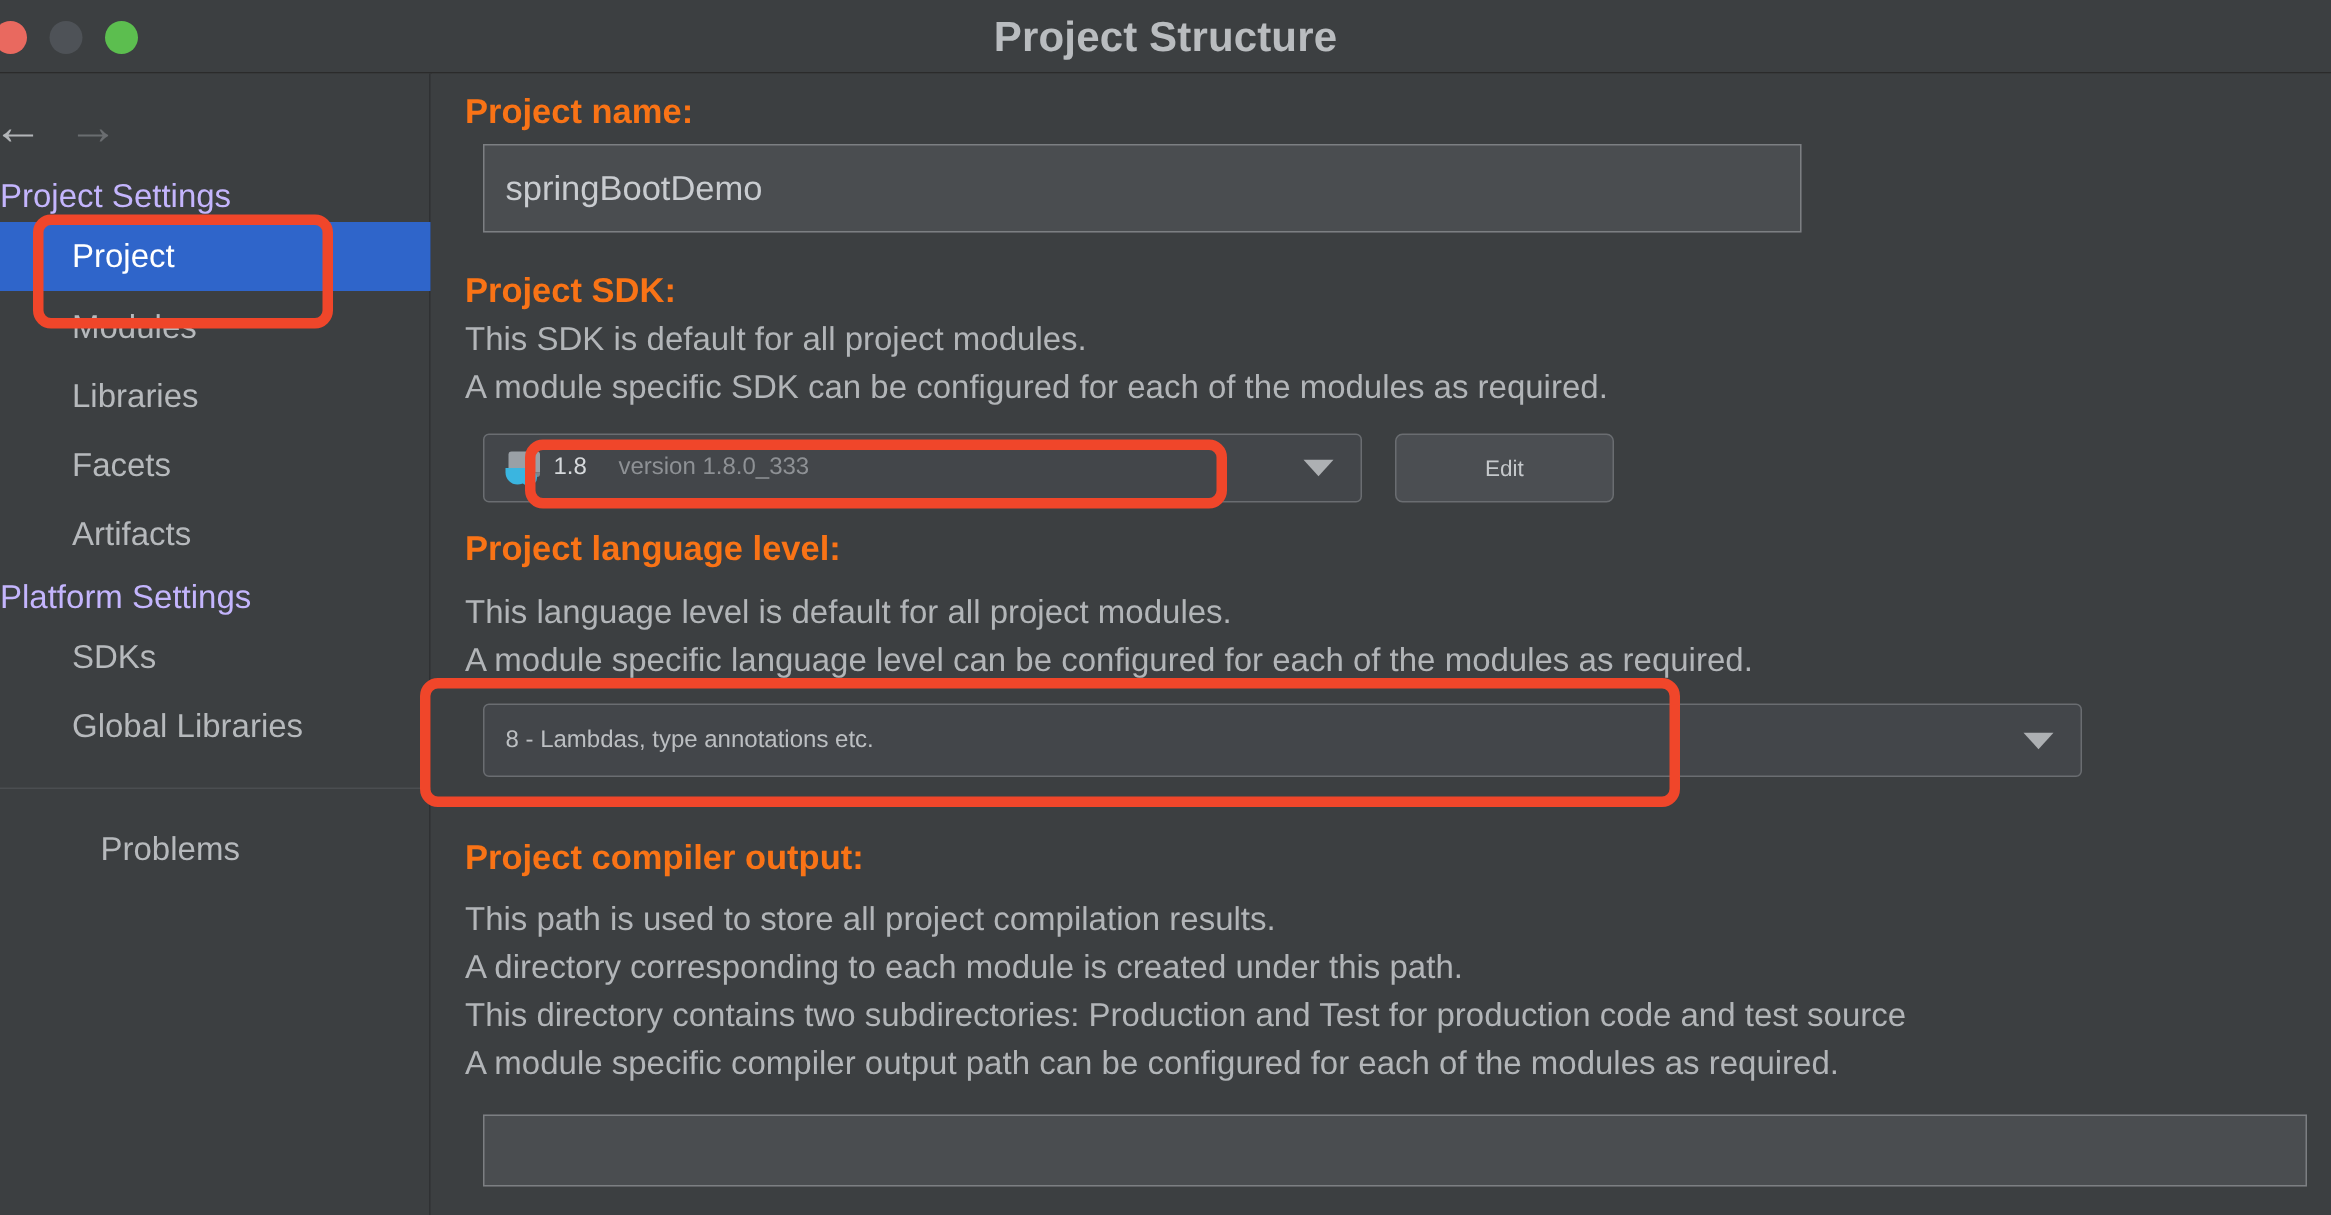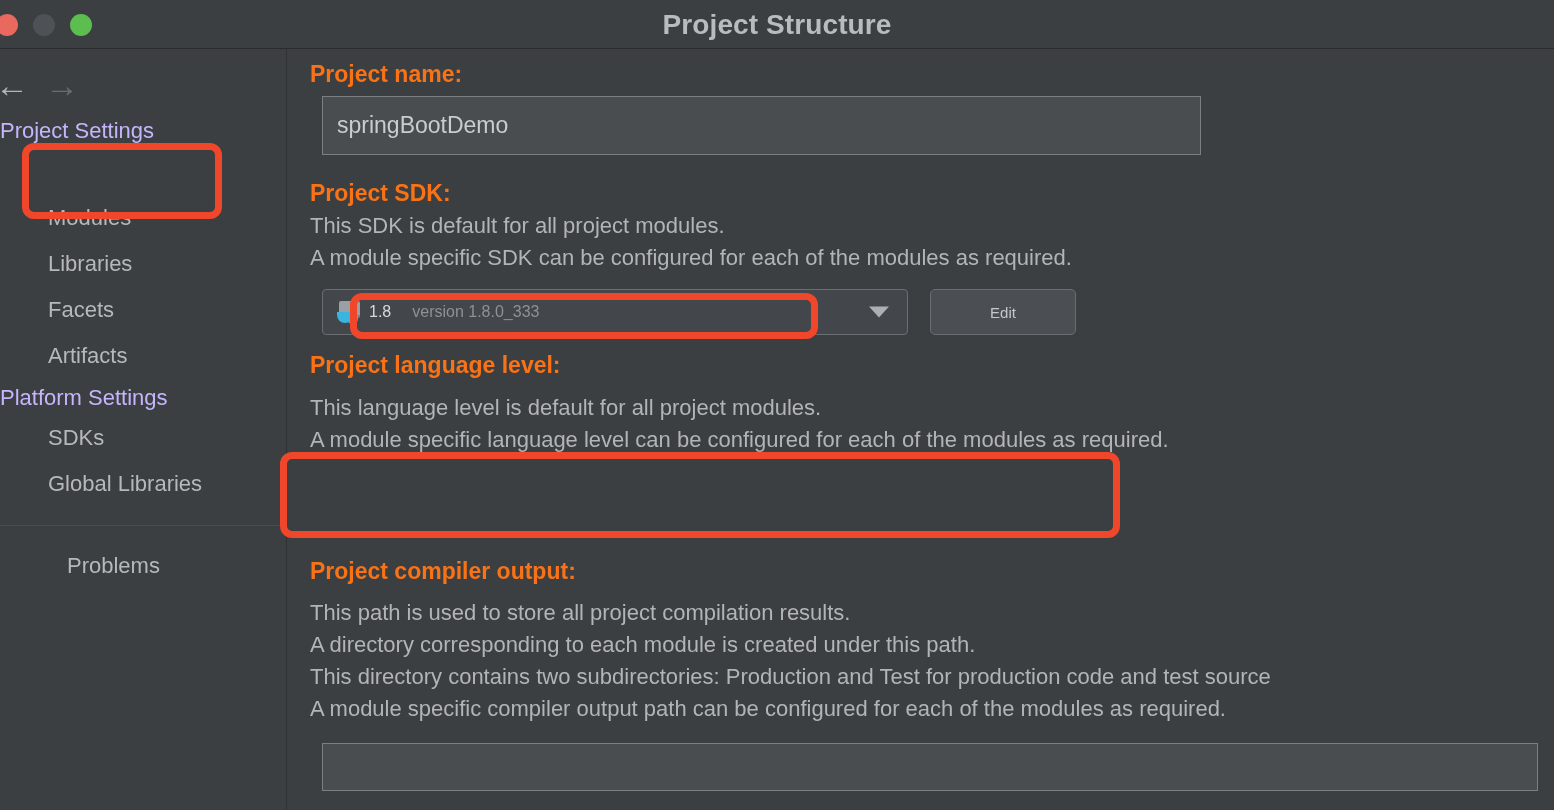--- a/index.html
+++ b/index.html
@@ -246,20 +246,23 @@
 
   <div id="sidebar">
 
     <div id="nav-arrows">
       <div class="nav-arrow back">←</div>
       <div class="nav-arrow forward">→</div>
     </div>
 
     <div class="nav-group-header" style="top:69px;">Project Settings</div>
 
+    <div class="nav-item selected" style="top:99px;">
+      <span>Project</span>
+    </div>
     <div class="nav-item" style="top:146px;">
       <span>Modules</span>
     </div>
     <div class="nav-item" style="top:192px;">
       <span>Libraries</span>
     </div>
     <div class="nav-item" style="top:238px;">
       <span>Facets</span>
     </div>
     <div class="nav-item" style="top:284px;">
@@ -301,20 +304,21 @@
       <span class="sdk-version-dim" style="margin-left:21px;">version 1.8.0_333</span>
       <span class="arrow"></span>
     </div>
 
     <div class="btn" style="left:642px; top:240px; width:146px; height:46px;">Edit</div>
 
     <div class="section-label" style="left:22px; top:303px;">Project language level:</div>
     <div class="desc-line" style="left:22px; top:346px;">This language level is default for all project modules.</div>
     <div class="desc-line" style="left:22px; top:378px;">A module specific language level can be configured for each of the modules as required.</div>
 
+    <div class="combo" style="left:34px; top:420px; width:1066px; height:49px;">8 - Lambdas, type annotations etc.<span class="arrow"></span></div>
 
     <div class="section-label" style="left:22px; top:509px;">Project compiler output:</div>
     <div class="desc-line" style="left:22px; top:551px;">This path is used to store all project compilation results.</div>
     <div class="desc-line" style="left:22px; top:583px;">A directory corresponding to each module is created under this path.</div>
     <div class="desc-line" style="left:22px; top:615px;">This directory contains two subdirectories: Production and Test for production code and test source</div>
     <div class="desc-line" style="left:22px; top:647px;">A module specific compiler output path can be configured for each of the modules as required.</div>
 
     <div class="text-field" style="left:34px; top:694px; width:1216px; height:48px;" placeholder=""></div>
   </div>
 

